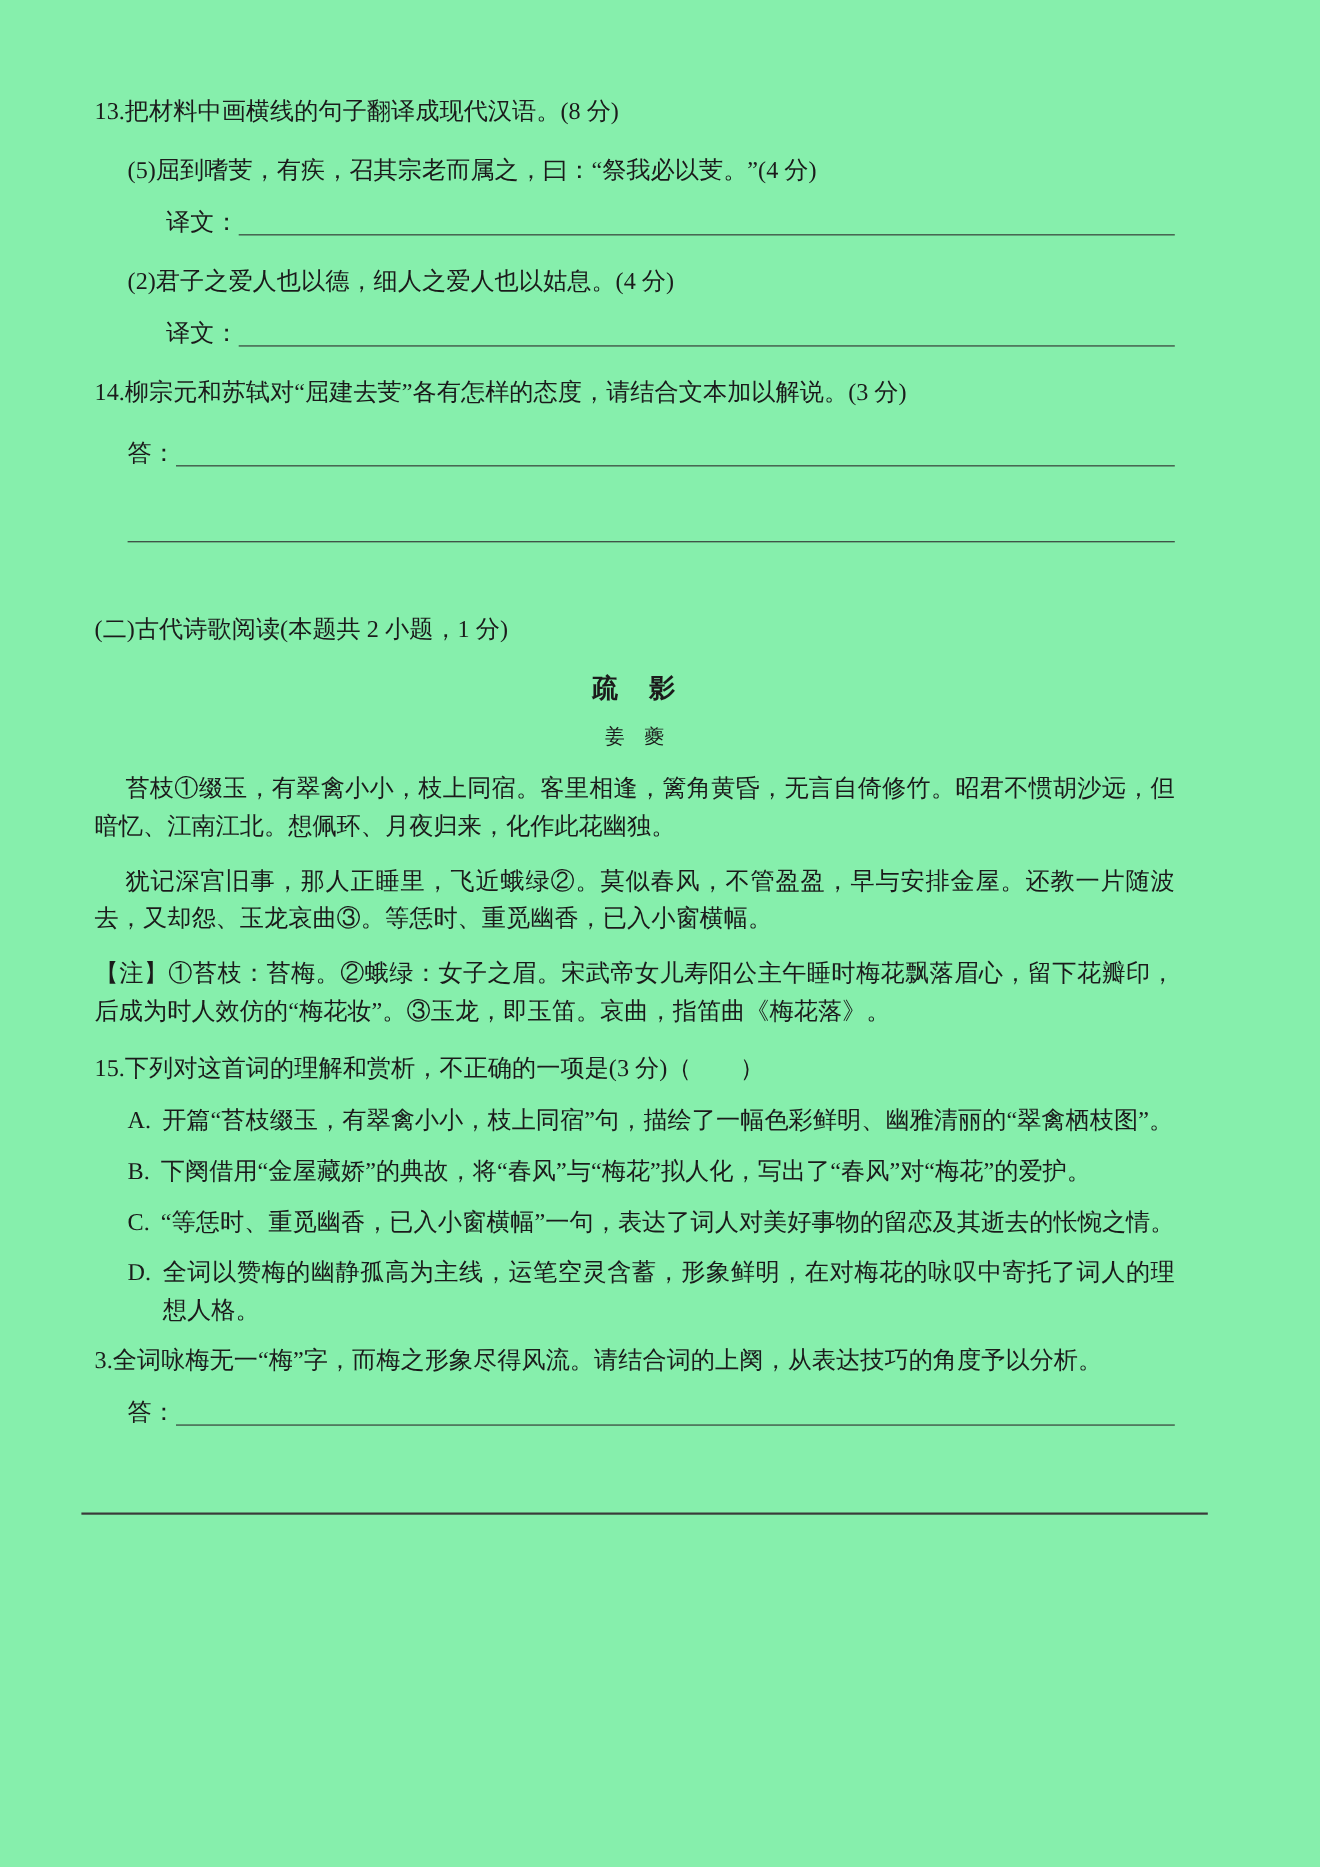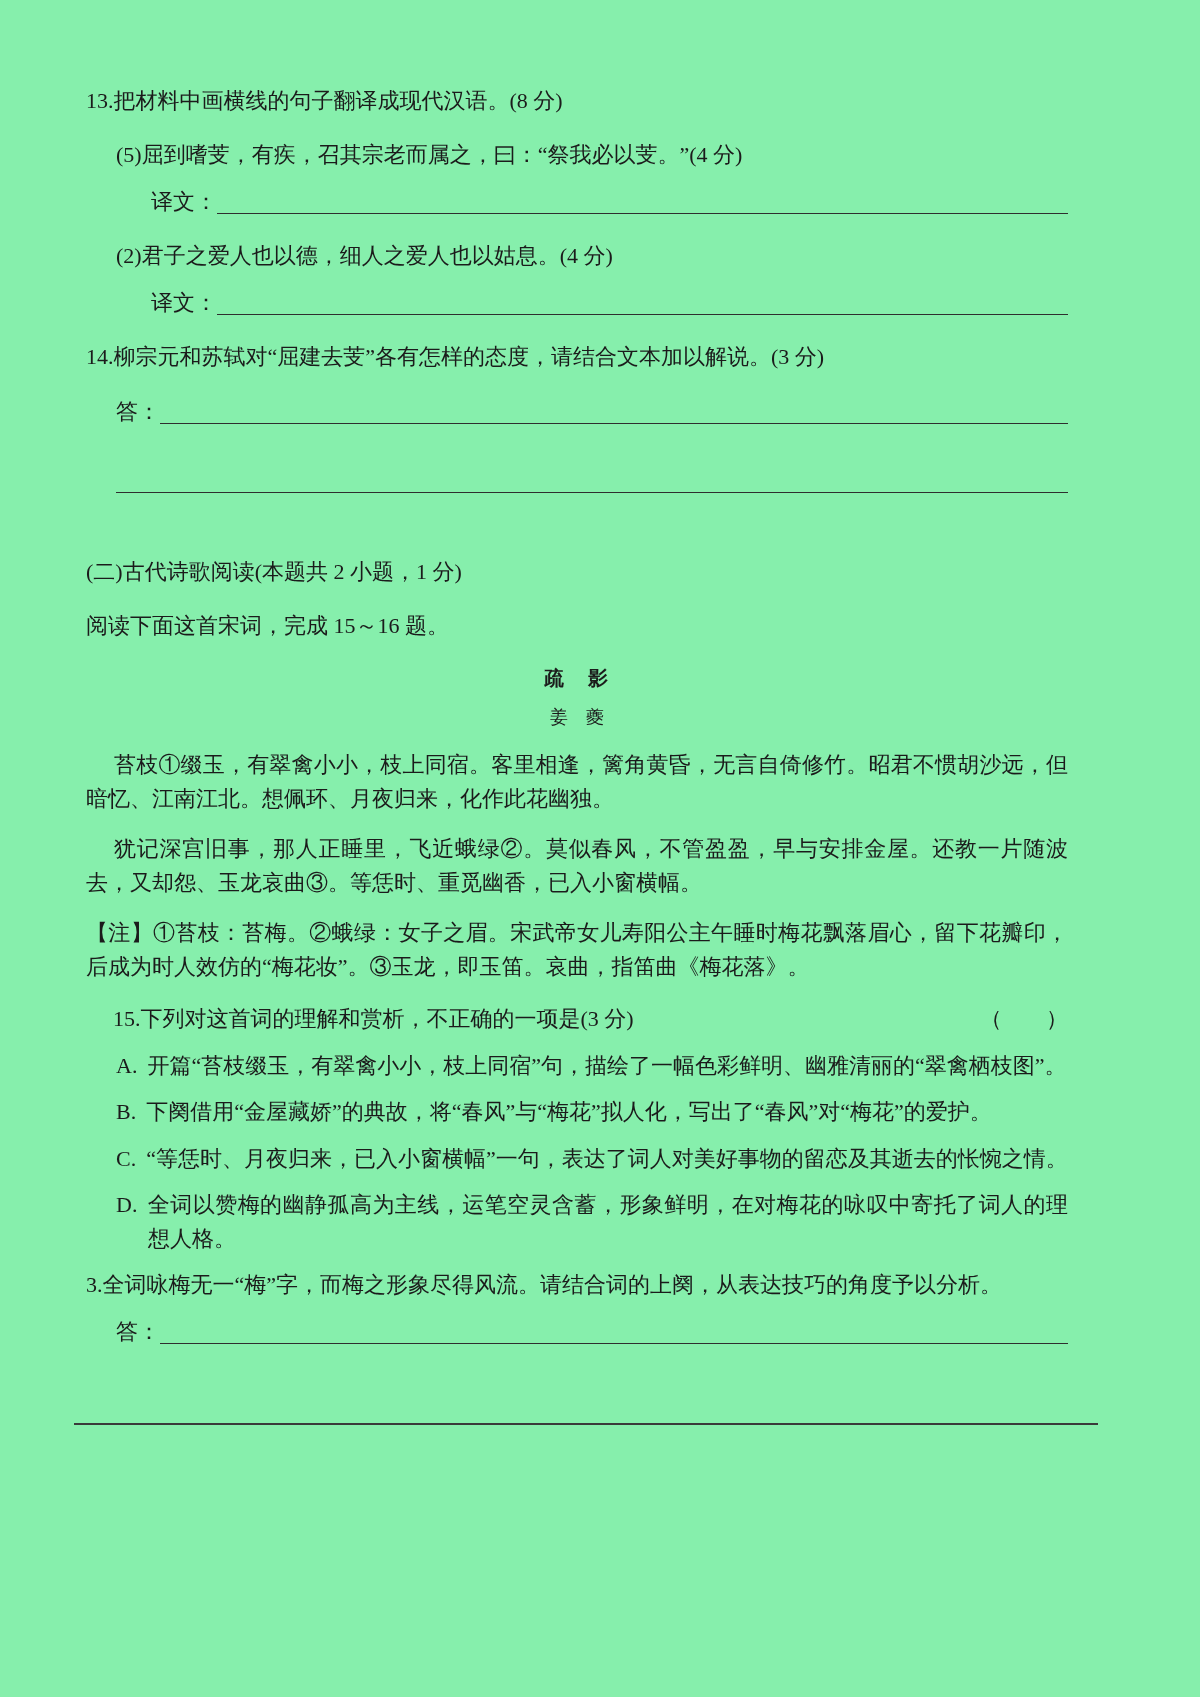--- a/index.html
+++ b/index.html
@@ -22,25 +22,25 @@
   .indent2 { margin-left: 65px; }
   .mb-sm { margin-bottom: 13px; }
   .mb-md { margin-bottom: 20px; }
   .mb-lg { margin-bottom: 34px; }
   .blank-row { display: flex; }
   .blank-label { white-space: nowrap; }
   .rule { flex: 1; border-bottom: 1.6px solid #2e2e2e; margin-bottom: 5px; }
   .full-rule { height: 30px; border-bottom: 1.6px solid #2e2e2e; margin-left: 30px; margin-bottom: 62px; }
   .section-gap { margin-top: 28px; }
   .center { text-align: center; }
-  .poem-title { font-weight: bold; font-size: 20px; letter-spacing: 2px; margin-bottom: 10px; }
+  .poem-title { font-weight: bold; font-size: 24px; letter-spacing: 2px; margin-bottom: 10px; }
   .poem-author { font-size: 18px; margin-bottom: 16px; }
   .stanza { text-align: justify; text-indent: 28px; margin-bottom: 16px; }
   .note { text-align: justify; margin-bottom: 18px; }
-  .q15-row { display: flex; justify-content: space-between; align-items: baseline; margin-bottom: 13px; margin-left: 27px; }
+  .q15-row { display: flex; align-items: baseline; margin-bottom: 13px; }
   .option { padding-left: 62px; text-indent: -32px; text-align: justify; margin-bottom: 12px; }
   .option .opt-label { margin-right: 10px; }
   .score-line { margin-left: 30px; margin-bottom: 14px; }
   .footer-rule { border-bottom: 2px solid #3a3a3a; margin: 74px -30px 0 -12px; }
 </style>
 </head>
 <body>
 
 <div class="page">
 
@@ -59,41 +59,40 @@
   </div>
 
   <p class="hang mb-md">14.柳宗元和苏轼对“屈建去芰”各有怎样的态度，请结合文本加以解说。(3 分)</p>
   <div class="blank-row indent1 mb-lg">
     <span class="blank-label">答：</span>
     <span class="rule"></span>
   </div>
   <div class="full-rule"></div>
 
   <p class="mb-md section-gap">(二)古代诗歌阅读(本题共 2 小题，1 分)</p>
-  <p class="mb-md">阅读下面这首宋词，完成 15～16 题。</p>
 
   <p class="center poem-title">疏　影</p>
   <p class="center poem-author">姜　夔</p>
   <p class="stanza">苔枝①缀玉，有翠禽小小，枝上同宿。客里相逢，篱角黄昏，无言自倚修竹。昭君不惯胡沙远，但暗忆、江南江北。想佩环、月夜归来，化作此花幽独。</p>
   <p class="stanza">犹记深宫旧事，那人正睡里，飞近蛾绿②。莫似春风，不管盈盈，早与安排金屋。还教一片随波去，又却怨、玉龙哀曲③。等恁时、重觅幽香，已入小窗横幅。</p>
   <p class="note">【注】①苔枝：苔梅。②蛾绿：女子之眉。宋武帝女儿寿阳公主午睡时梅花飘落眉心，留下花瓣印，后成为时人效仿的“梅花妆”。③玉龙，即玉笛。哀曲，指笛曲《梅花落》。</p>
 
   <div class="q15-row">
     <span>15.下列对这首词的理解和赏析，不正确的一项是(3 分)</span>
     <span>（　　）</span>
   </div>
 
   <p class="option">
     <span class="opt-label">A.</span><span>开篇“苔枝缀玉，有翠禽小小，枝上同宿”句，描绘了一幅色彩鲜明、幽雅清丽的“翠禽栖枝图”。</span>
   </p>
   <p class="option">
     <span class="opt-label">B.</span><span>下阕借用“金屋藏娇”的典故，将“春风”与“梅花”拟人化，写出了“春风”对“梅花”的爱护。</span>
   </p>
   <p class="option">
-    <span class="opt-label">C.</span><span>“等恁时、月夜归来，已入小窗横幅”一句，表达了词人对美好事物的留恋及其逝去的怅惋之情。</span>
+    <span class="opt-label">C.</span><span>“等恁时、重觅幽香，已入小窗横幅”一句，表达了词人对美好事物的留恋及其逝去的怅惋之情。</span>
   </p>
   <p class="option">
     <span class="opt-label">D.</span><span>全词以赞梅的幽静孤高为主线，运笔空灵含蓄，形象鲜明，在对梅花的咏叹中寄托了词人的理想人格。</span>
   </p>
 
   <p class="hang mb-sm">3.全词咏梅无一“梅”字，而梅之形象尽得风流。请结合词的上阕，从表达技巧的角度予以分析。</p>
   <div class="blank-row indent1">
     <span class="blank-label">答：</span>
     <span class="rule"></span>
   </div>

